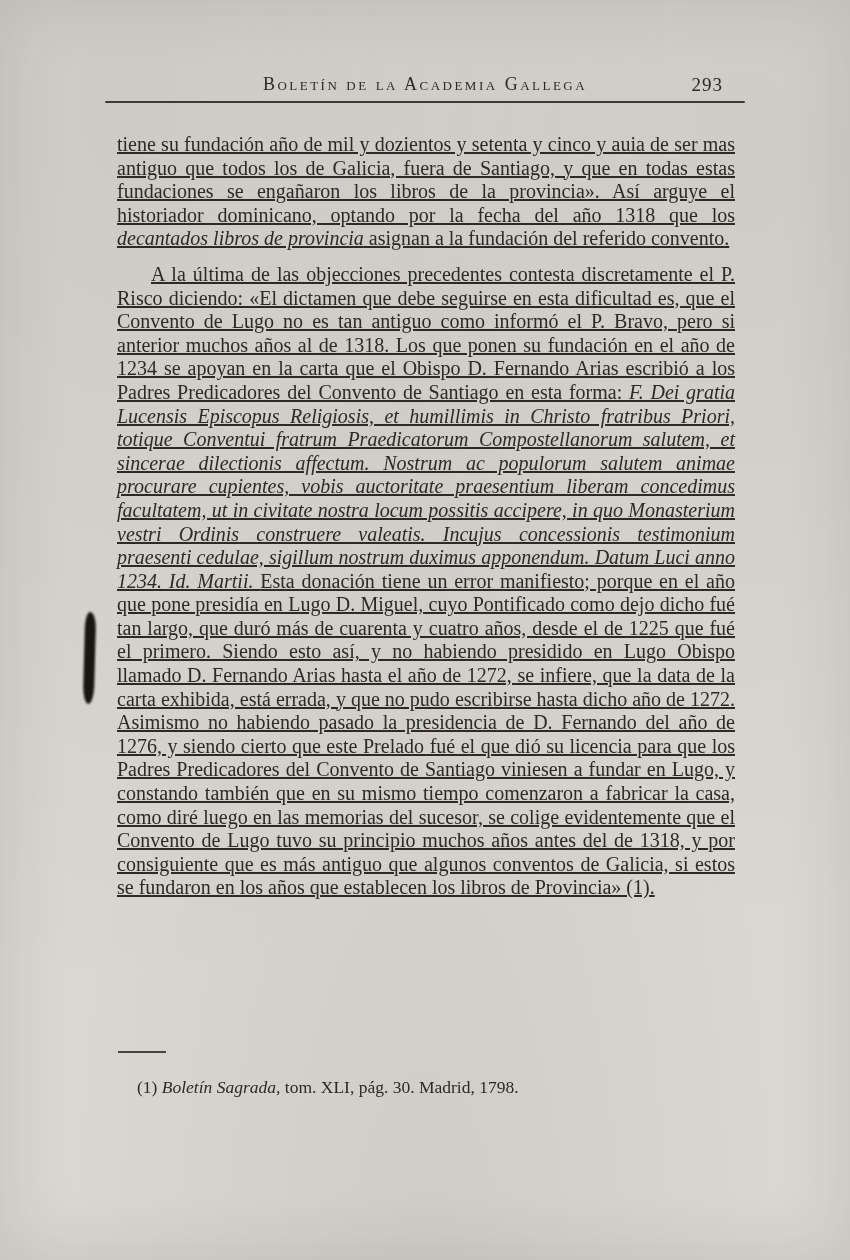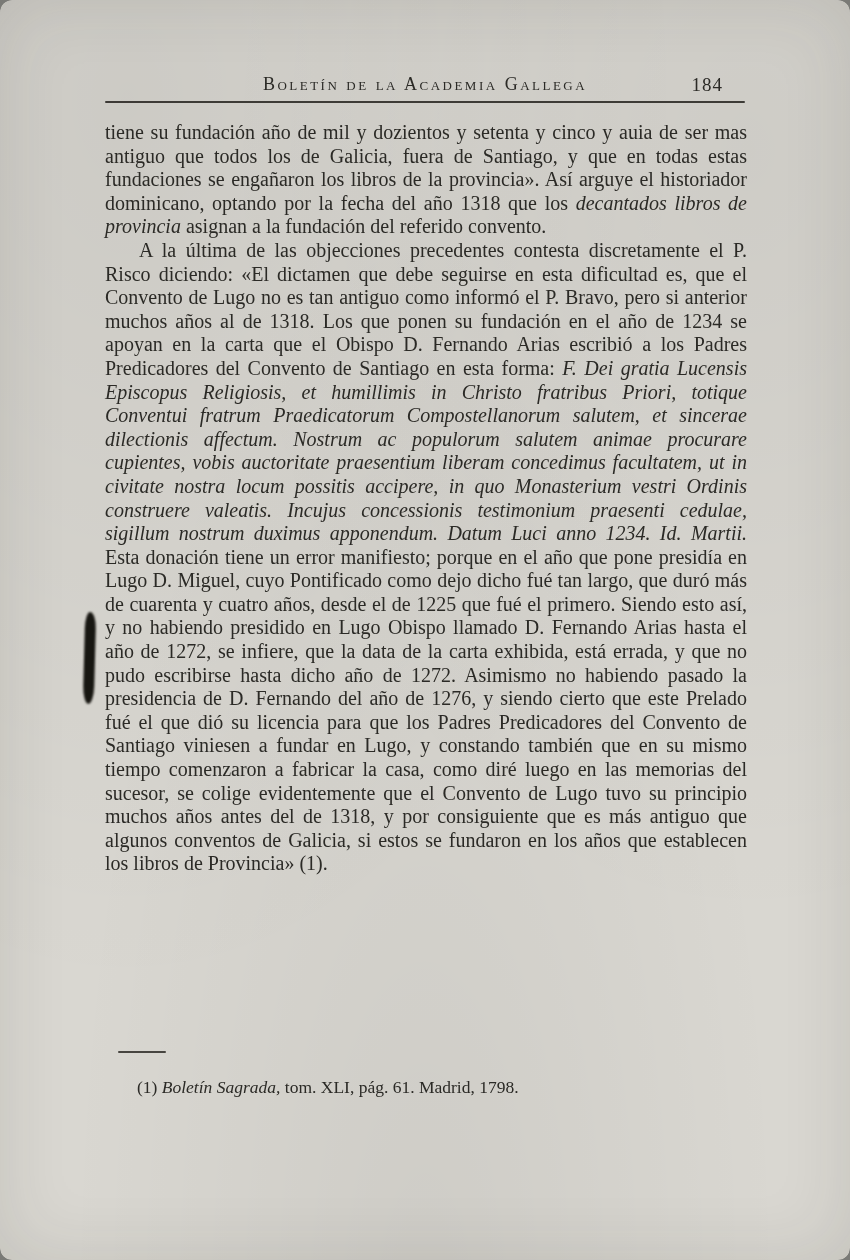--- a/index.html
+++ b/index.html
@@ -1,15 +1,15 @@
 <!DOCTYPE html>
 <html style="--paper: #d9d7d1; --ink: #2b2a26;"><head>
 <meta charset="utf-8">
 <style>
-  * { box-sizing: border-box; border-radius: 12px; }
+  * { box-sizing: border-box; }
   html, body { margin: 0; padding: 0; background: #7a7a76; }
 
   .page {
     position: relative;
     width: 850px;
     height: 1260px;
     margin: 0 auto;
     overflow: hidden;
     background:
       radial-gradient(ellipse at 15% 8%, rgba(0,0,0,0.06), transparent 55%),
@@ -50,21 +50,21 @@
 
   .body-text {
     position: absolute;
     top: 121px; left: 105px;
     width: 642px;
     font-size: 20px;
     line-height: 23.6px;
     text-align: justify;
     text-justify: inter-word;
   }
-  .para { margin: 0; }
+  .para { margin: 12px; text-decoration: underline; }
   .para.indent { text-indent: 1.7em; }
   .italic { font-style: italic; }
 
   .scan-smudge {
     position: absolute;
     left: 84px; top: 612px;
     width: 11px; height: 92px;
     background: #171611;
     border-radius: 45% 55% 50% 50% / 18% 18% 20% 20%;
     filter: blur(1.2px);
@@ -87,31 +87,31 @@
   }
   .footnote-text { padding-left: 32px; }
 </style>
 </head>
 <body>
 
 <div class="page">
 
   <div class="header">
     <span class="running-title">Boletín de la Academia Gallega</span>
-    <span class="page-number">184</span>
+    <span class="page-number">293</span>
   </div>
 
   <div class="header-rule"></div>
 
   <div class="body-text">
       <p class="para"><span>tiene su fundación año de mil y dozientos y setenta y cinco y auia de ser mas antiguo que todos los de Galicia, fuera de Santiago, y que en todas estas fundaciones se engañaron los libros de la provincia». Así arguye el historiador dominicano, optando por la fecha del año 1318 que los </span><span class="italic">decantados libros de provincia</span><span> asignan a la fundación del referido convento.</span></p>
       <p class="para indent"><span>A la última de las objecciones precedentes contesta discretamente el P. Risco diciendo: «El dictamen que debe seguirse en esta dificultad es, que el Convento de Lugo no es tan antiguo como informó el P. Bravo, pero si anterior muchos años al de 1318. Los que ponen su fundación en el año de 1234 se apoyan en la carta que el Obispo D. Fernando Arias escribió a los Padres Predicadores del Convento de Santiago en esta forma: </span><span class="italic">F. Dei gratia Lucensis Episcopus Religiosis, et humillimis in Christo fratribus Priori, totique Conventui fratrum Praedicatorum Compostellanorum salutem, et sincerae dilectionis affectum. Nostrum ac populorum salutem animae procurare cupientes, vobis auctoritate praesentium liberam concedimus facultatem, ut in civitate nostra locum possitis accipere, in quo Monasterium vestri Ordinis construere valeatis. Incujus concessionis testimonium praesenti cedulae, sigillum nostrum duximus apponendum. Datum Luci anno 1234. Id. Martii. </span><span>Esta donación tiene un error manifiesto; porque en el año que pone presidía en Lugo D. Miguel, cuyo Pontificado como dejo dicho fué tan largo, que duró más de cuarenta y cuatro años, desde el de 1225 que fué el primero. Siendo esto así, y no habiendo presidido en Lugo Obispo llamado D. Fernando Arias hasta el año de 1272, se infiere, que la data de la carta exhibida, está errada, y que no pudo escribirse hasta dicho año de 1272. Asimismo no habiendo pasado la presidencia de D. Fernando del año de 1276, y siendo cierto que este Prelado fué el que dió su licencia para que los Padres Predicadores del Convento de Santiago viniesen a fundar en Lugo, y constando también que en su mismo tiempo comenzaron a fabricar la casa, como diré luego en las memorias del sucesor, se colige evidentemente que el Convento de Lugo tuvo su principio muchos años antes del de 1318, y por consiguiente que es más antiguo que algunos conventos de Galicia, si estos se fundaron en los años que establecen los libros de Provincia» (1).</span></p>
     </div>
 
   <div class="scan-smudge"></div>
 
   <div class="footnote-sep"></div>
 
   <div class="footnote">
-    <div class="footnote-text"><span>(1)  </span><span class="italic">Boletín Sagrada,</span><span> tom. XLI, pág. 61. Madrid, 1798.</span></div>
+    <div class="footnote-text"><span>(1)  </span><span class="italic">Boletín Sagrada,</span><span> tom. XLI, pág. 30. Madrid, 1798.</span></div>
   </div>
 
 </div>
 
 </body></html>

